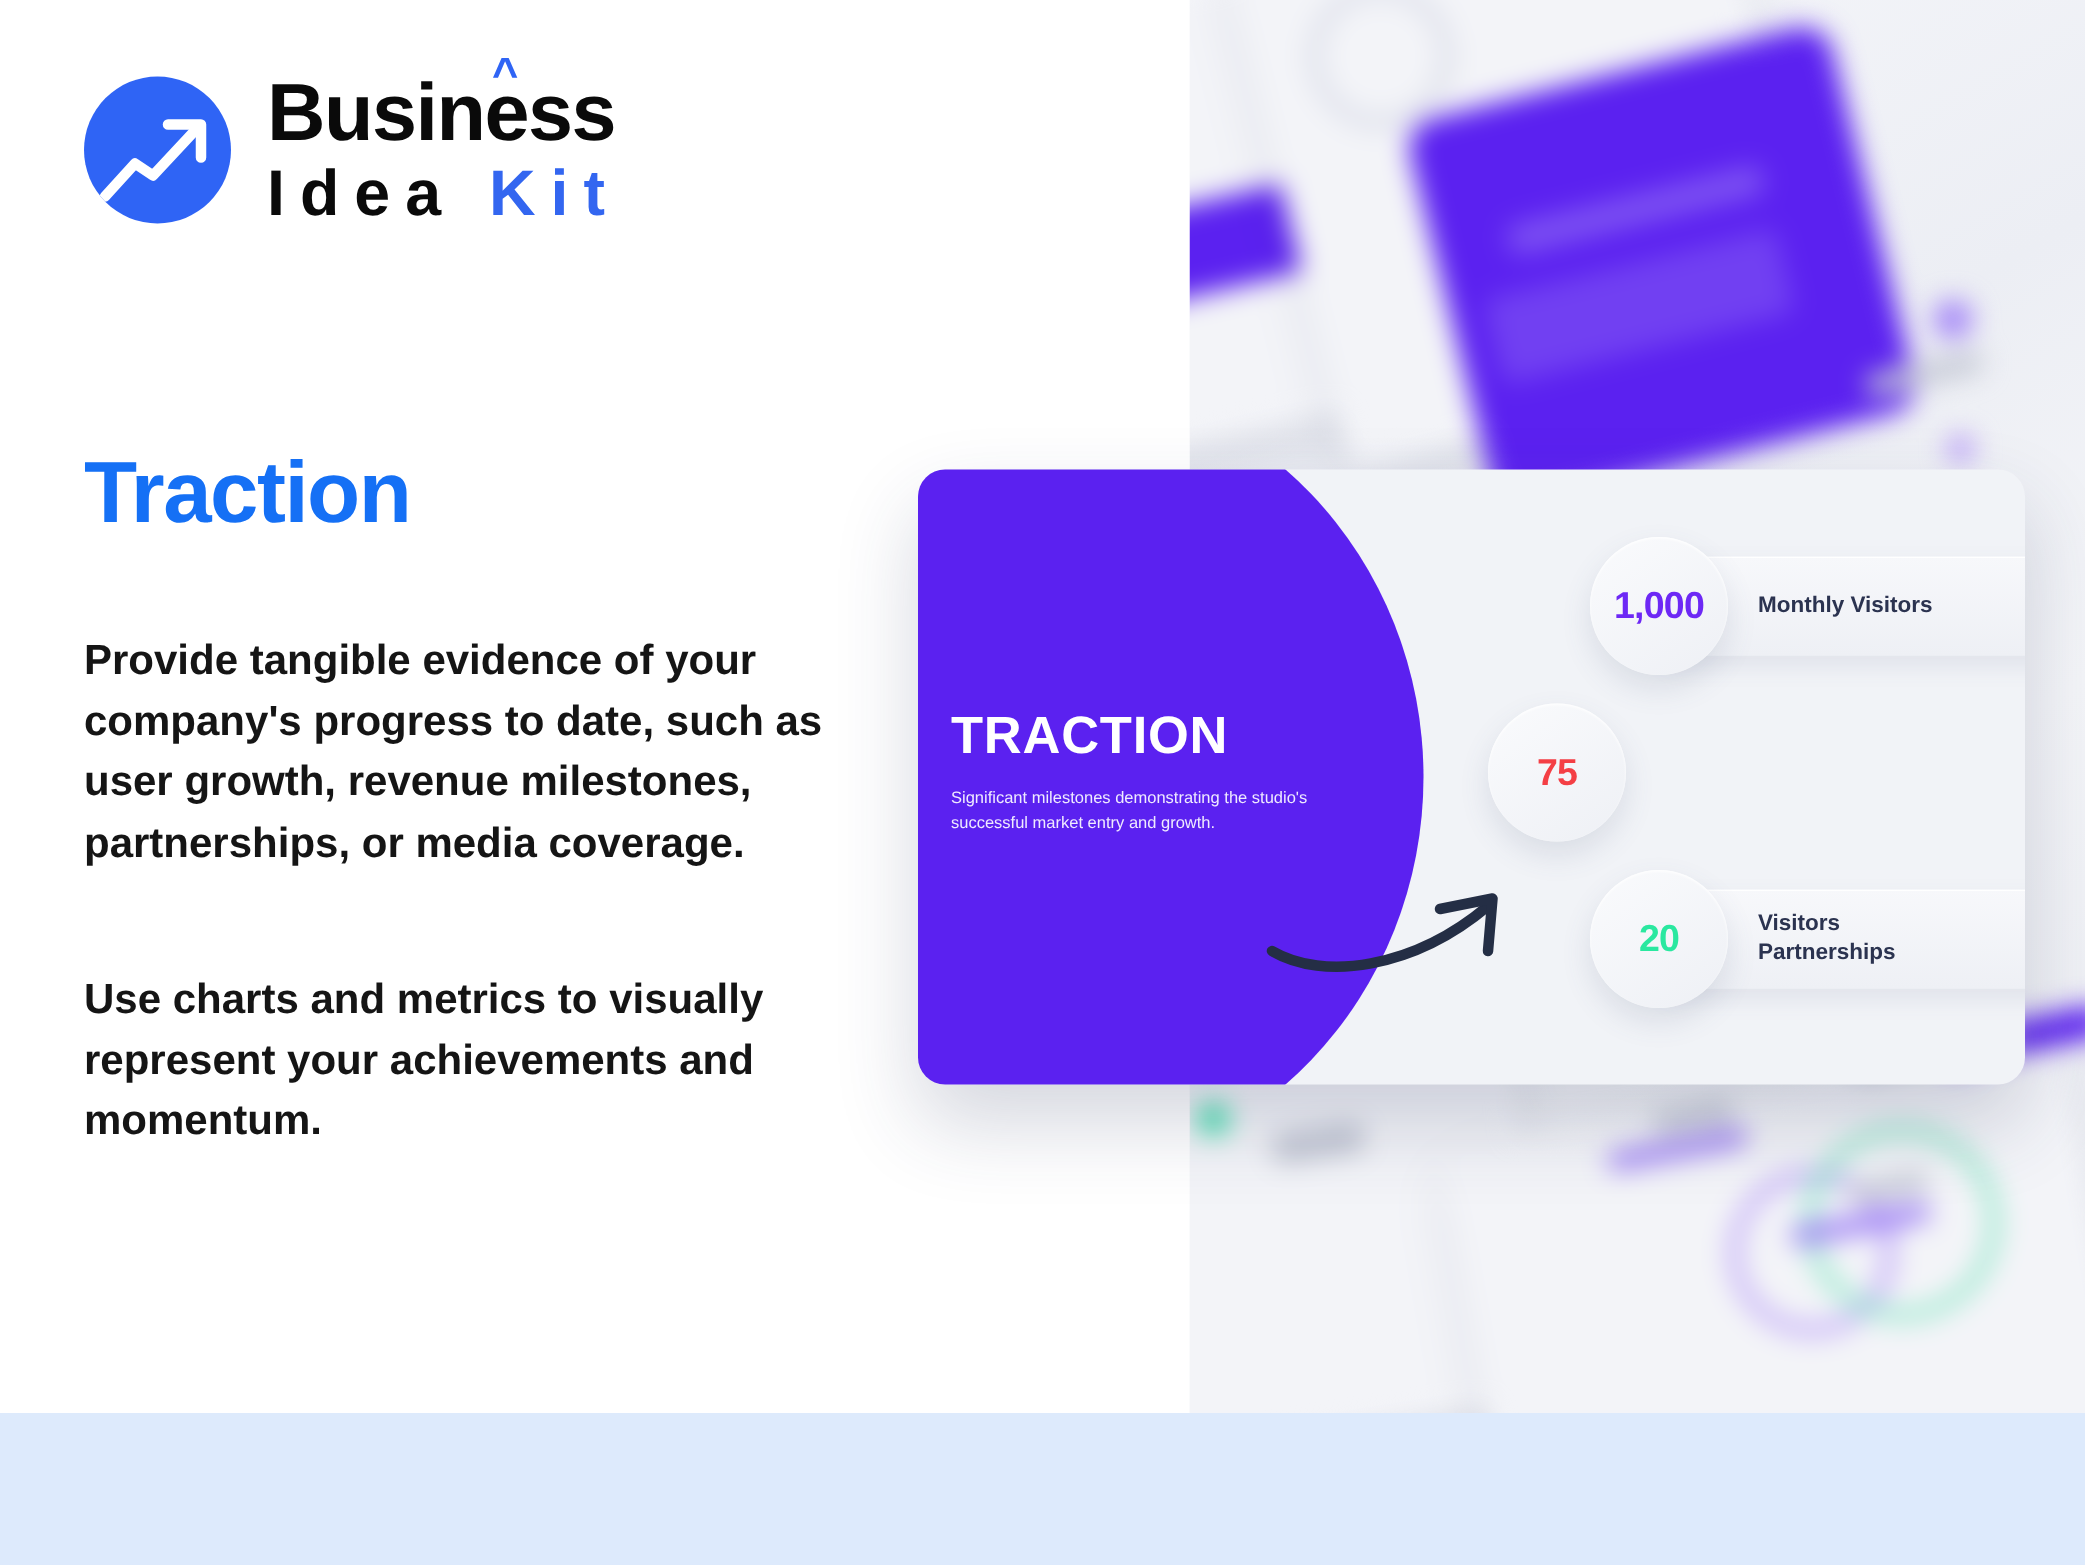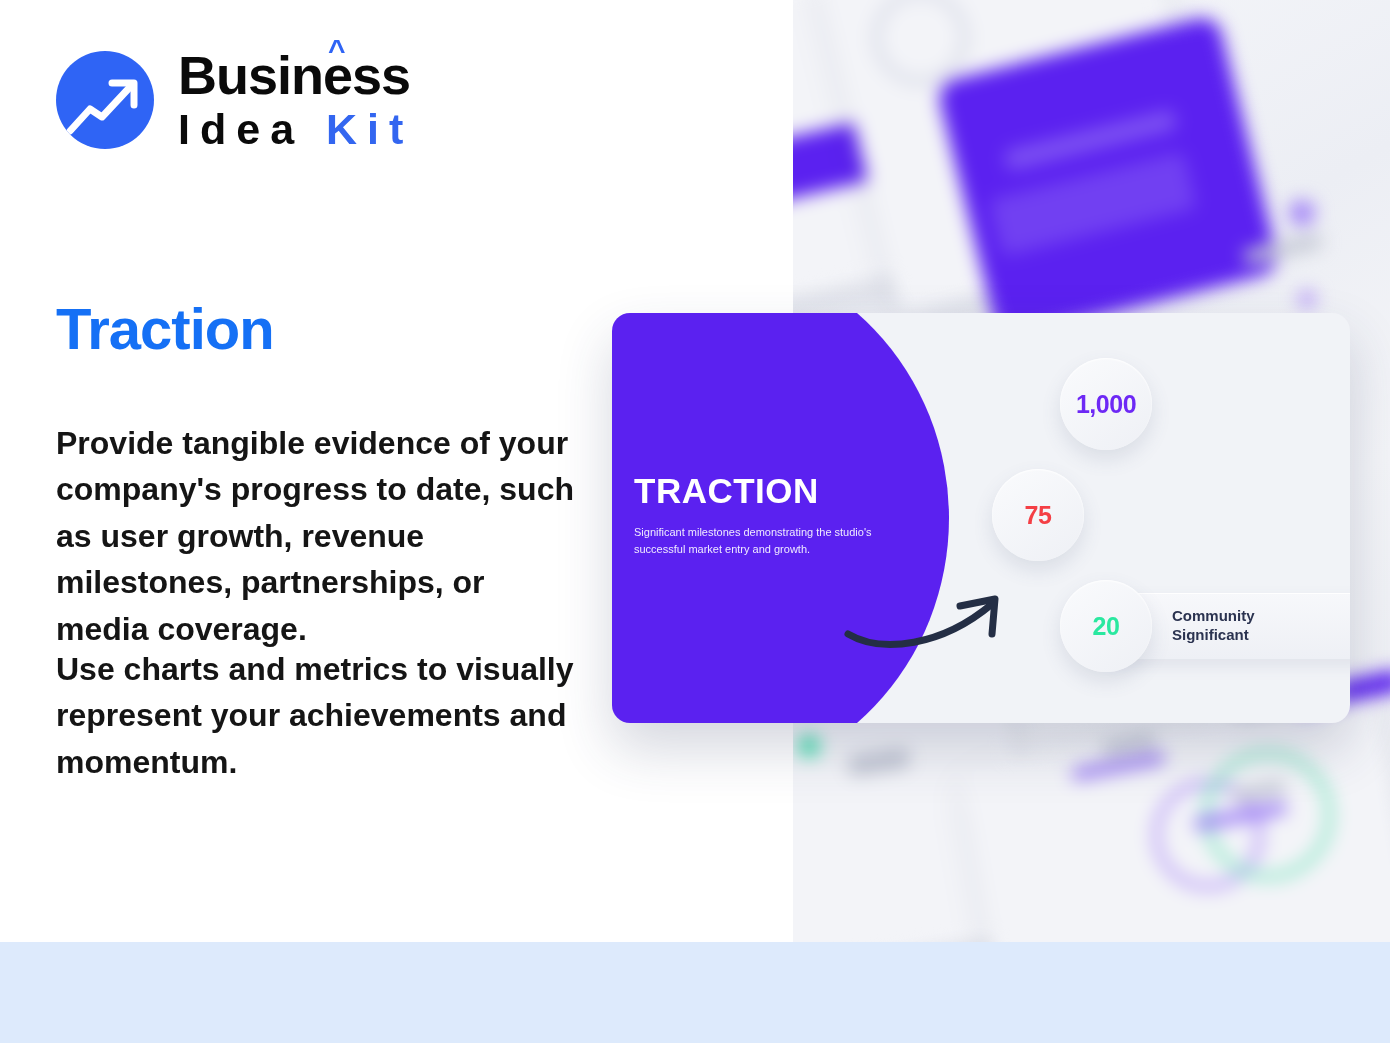--- a/index.html
+++ b/index.html
@@ -18,21 +18,21 @@
   .logo-mark { width:98px; height:98px; border-radius:50%; background:#2f64f5; position:relative; overflow:hidden; flex:0 0 auto; }
   .logo-mark svg { position:absolute; left:0; top:0; }
   .logo-words { display:flex; flex-direction:column; line-height:1; }
   .logo-line1 { font-size:54px; font-weight:800; color:#0a0a0a; letter-spacing:-1px; position:relative; }
   .logo-hat { position:absolute; left:150px; top:-13px; font-size:30px; font-weight:800; color:#2f64f5; }
   .logo-line2 { font-size:43px; font-weight:700; color:#0a0a0a; letter-spacing:10px; margin-top:6px; }
   .logo-line2 .kit { color:#3366f0; }
 
   .headline { position:absolute; left:56px; top:295px; font-size:58px; font-weight:800; color:#1570f5; letter-spacing:-1px; }
 
-  .para { position:absolute; left:56px; width:520px; font-size:32px; font-weight:700; color:#151515; line-height:1.45; }
+  .para { position:absolute; left:56px; width:520px; font-size:28px; font-weight:700; color:#151515; line-height:1.45; }
   .para-1 { top:420px; }
   .para-2 { top:646px; }
 
   
   .photo-panel { position:absolute; left:793px; top:0; width:597px; height:942px; overflow:hidden;
     background:linear-gradient(150deg,#f7f8fb 0%,#eceef4 38%,#f4f5f8 62%,#e9ebf1 100%); }
   .blur-layer { position:absolute; inset:-40px; filter:blur(9px); }
   .bg-card { position:absolute; background:#f3f4f8; border-radius:14px; box-shadow:0 16px 34px rgba(60,70,110,.13); }
   .bg-chip { position:absolute; background:#5b21f0; border-radius:7px; }
   .bg-chip.soft { background:#9a7bf5; }
@@ -146,34 +146,37 @@
     <div class="arrow-wrap">
       <svg width="180" height="70" viewBox="0 0 180 70">
         <path d="M6 46 C 40 66, 100 58, 150 16" stroke="#242e45" stroke-width="7" fill="none" stroke-linecap="round"></path>
         <path d="M118 18 L153 11 L150 46" stroke="#242e45" stroke-width="7" fill="none" stroke-linecap="round" stroke-linejoin="round"></path>
       </svg>
     </div>
 
     <div class="metrics">
 
       <div class="metric r1">
+        <div class="metric-pill">
+          <span class="metric-label">Monthly Visitors</span>
+        </div>
         <div class="metric-circle">
           <span class="metric-value" style="color:#6d28f5">1,000</span>
         </div>
       </div>
 
       <div class="metric r2">
         <div class="metric-circle">
           <span class="metric-value" style="color:#f43f45">75</span>
         </div>
       </div>
 
       <div class="metric r3">
         <div class="metric-pill">
-          <span class="metric-label" style="width:140px">Community Significant</span>
+          <span class="metric-label" style="width:140px">Visitors Partnerships</span>
         </div>
         <div class="metric-circle">
           <span class="metric-value" style="color:#2ae8a0">20</span>
         </div>
       </div>
 
     </div>
   </div>
 
   <div class="bottom-bar"></div>

